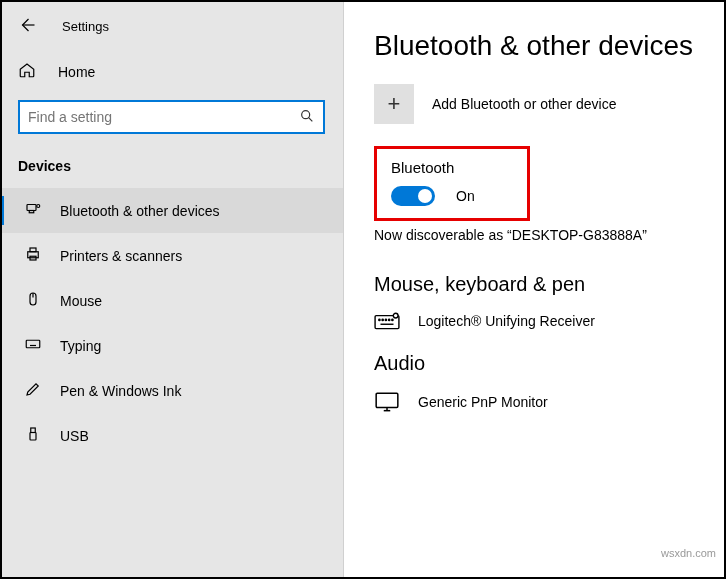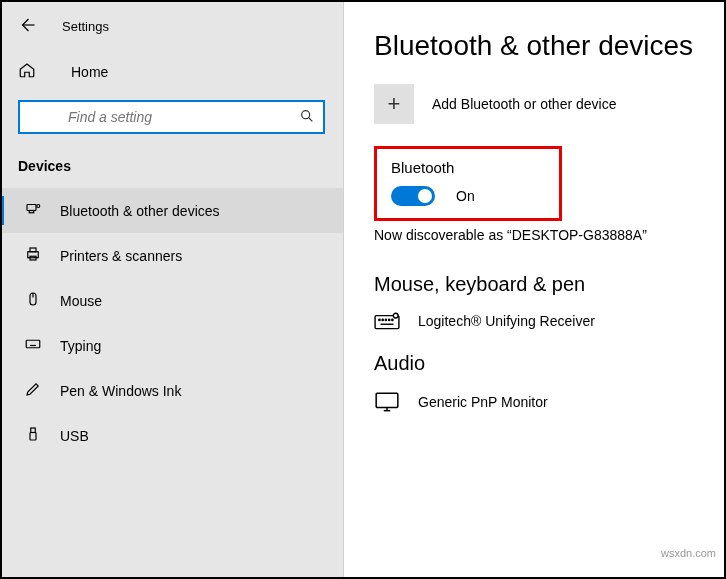--- a/index.html
+++ b/index.html
@@ -28,43 +28,41 @@
       display: flex;
       align-items: center;
       padding: 6px 18px 14px 18px;
       gap: 26px;
     }
     .back-icon svg { width: 18px; height: 18px; }
     .app-title { font-size: 13px; }
     .home-row {
       display: flex;
       align-items: center;
-      gap: 35px;
+      gap: 22px;
       padding: 10px 18px;
       cursor: pointer;
     }
     .home-row svg { width: 18px; height: 18px; }
     .search-box {
       margin: 8px 18px 16px 18px;
       height: 34px;
       border: 2px solid #0078d7;
       background: #fff;
       display: flex;
       align-items: center;
       padding: 0 8px;
     }
     .search-box input {
       flex: 1;
       border: none;
       outline: none;
       font-size: 14px;
-      font-style: italic;
       color: #ec4899;
       background: transparent;
-      margin-left: 40px;
     }
     .search-box .si { color: #333; }
     .section-header {
       font-weight: 600;
       font-size: 14px;
       padding: 8px 18px 14px 18px;
     }
     .nav-item {
       display: flex;
       align-items: center;
@@ -105,21 +103,21 @@
     }
     .plus-box {
       width: 40px; height: 40px;
       background: #e0e0e0;
       display: flex; align-items: center; justify-content: center;
       font-size: 22px; color: #333;
     }
     .red-box {
       border: 3px solid #e60000;
       padding: 10px 14px 12px 14px;
-      width: 188px;
+      width: 156px;
       margin-bottom: 6px;
     }
     .bt-label { font-size: 15px; margin-bottom: 10px; }
     .toggle-row { display: flex; align-items: center; gap: 21px; }
     .toggle {
       width: 44px; height: 20px;
       border-radius: 10px;
       background: #0078d7;
       position: relative;
       cursor: pointer;

